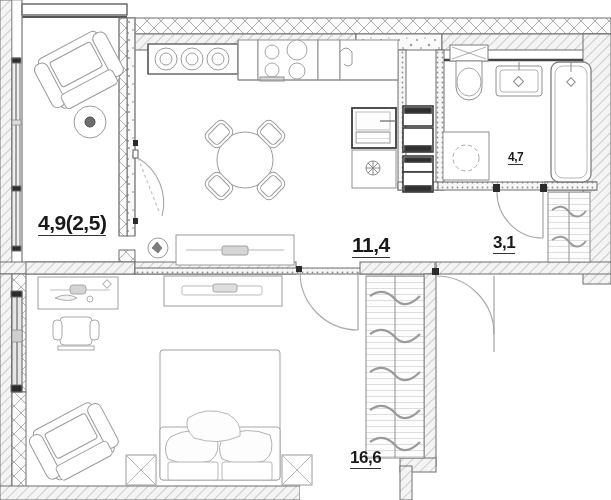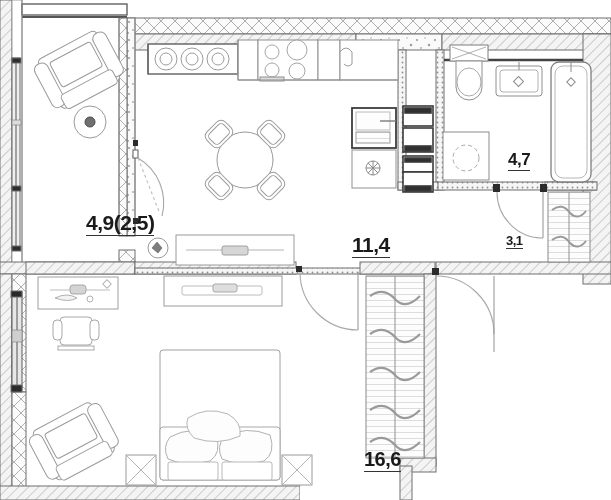--- a/index.html
+++ b/index.html
@@ -326,33 +326,33 @@
       <line x1="543" y1="192" x2="543" y2="238" stroke="#9a9a9a"></line>
       <rect x="540" y="184" width="7" height="8" fill="#2b2b2b" stroke="none"></rect>
 
       <rect x="432" y="268" width="7" height="7" fill="#2b2b2b" stroke="none"></rect>
       <path d="M436 276 A 58 58 0 0 1 494 334" stroke="#a8a8a8"></path>
       <line x1="494" y1="276" x2="494" y2="352" stroke="#9a9a9a"></line>
     </g>
 
   </svg>
 
-  <div class="lbl" style="left:38px;top:211px;font-size:21px;margin-left:48px;">
+  <div class="lbl" style="left:38px;top:211px;font-size:21px;">
     <span class="ul">4,9(2,5)</span>
   </div>
 
   <div class="lbl" style="left:352px;top:233px;font-size:21px;">
     <span class="ul">11,4</span>
   </div>
 
-  <div class="lbl" style="left:508px;top:150px;font-size:17px;">
+  <div class="lbl" style="left:508px;top:150px;font-size:12px;">
     <span class="ul">4,7</span>
   </div>
 
-  <div class="lbl" style="left:506px;top:233px;font-size:13px;">
+  <div class="lbl" style="left:493px;top:233px;font-size:17px;">
     <span class="ul">3,1</span>
   </div>
 
-  <div class="lbl" style="left:364px;top:448px;font-size:20px;">
+  <div class="lbl" style="left:350px;top:448px;font-size:17px;">
     <span class="ul">16,6</span>
   </div>
 
 </div>
 
 </body></html>

